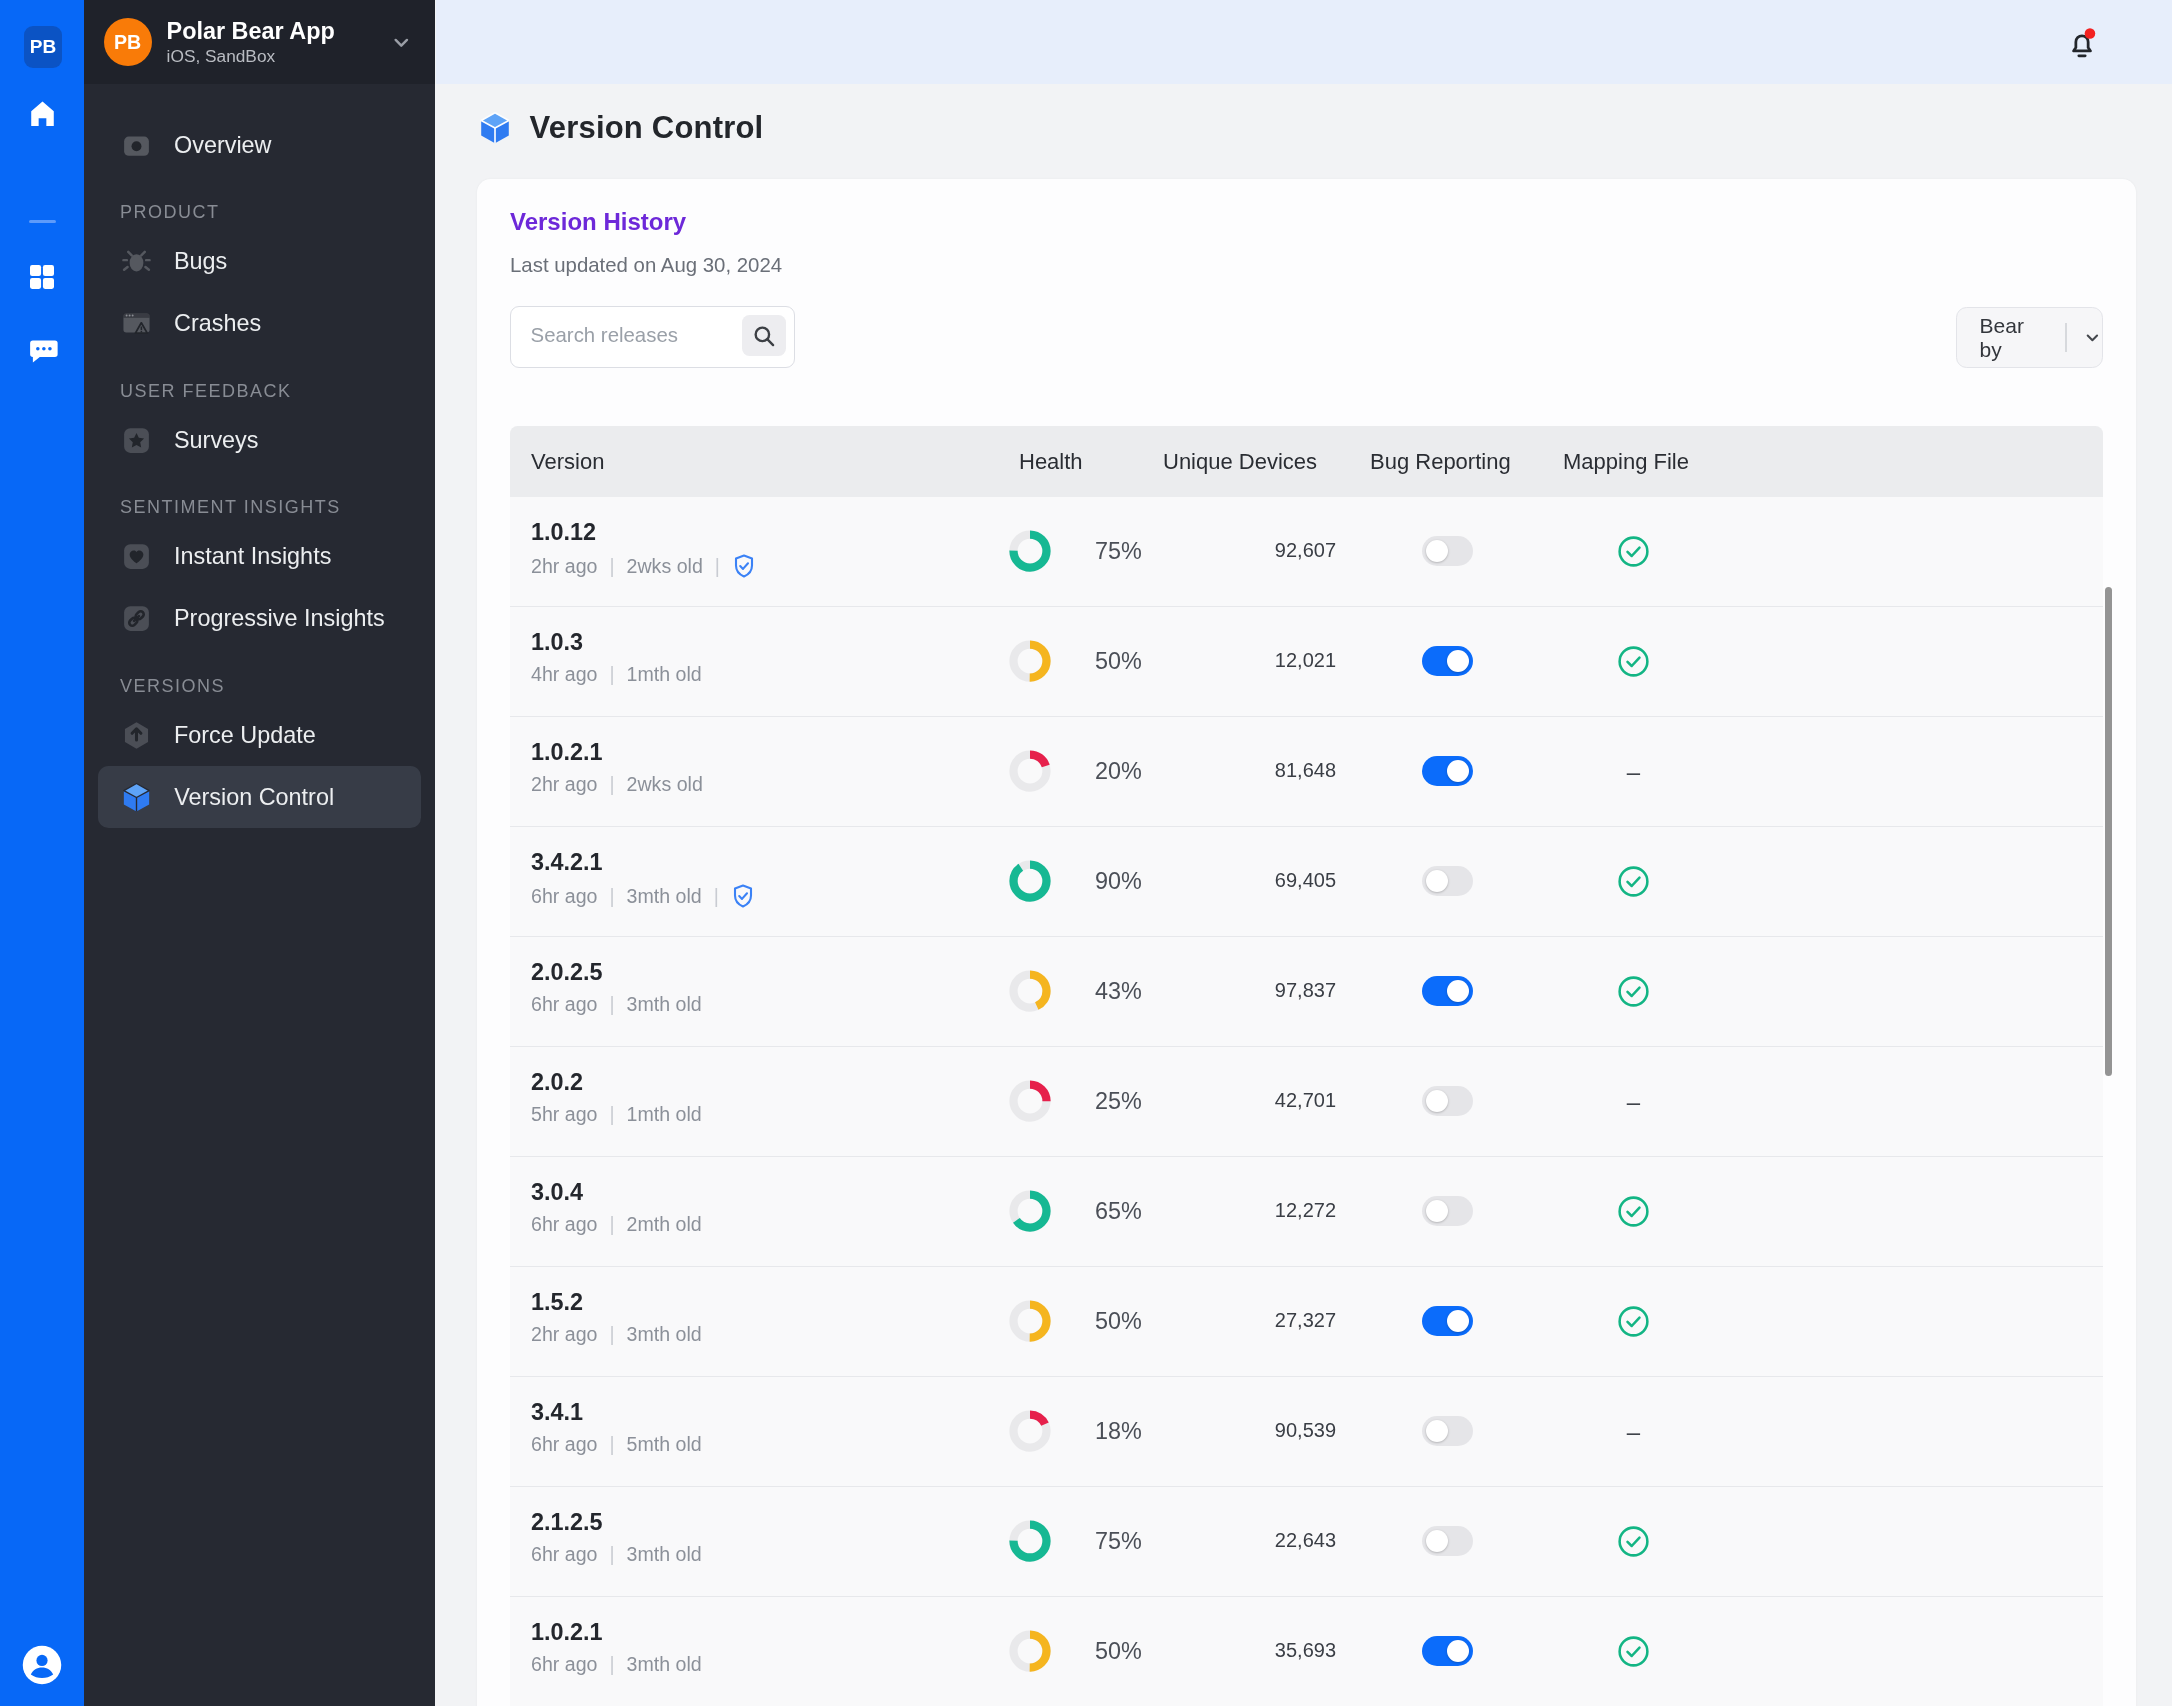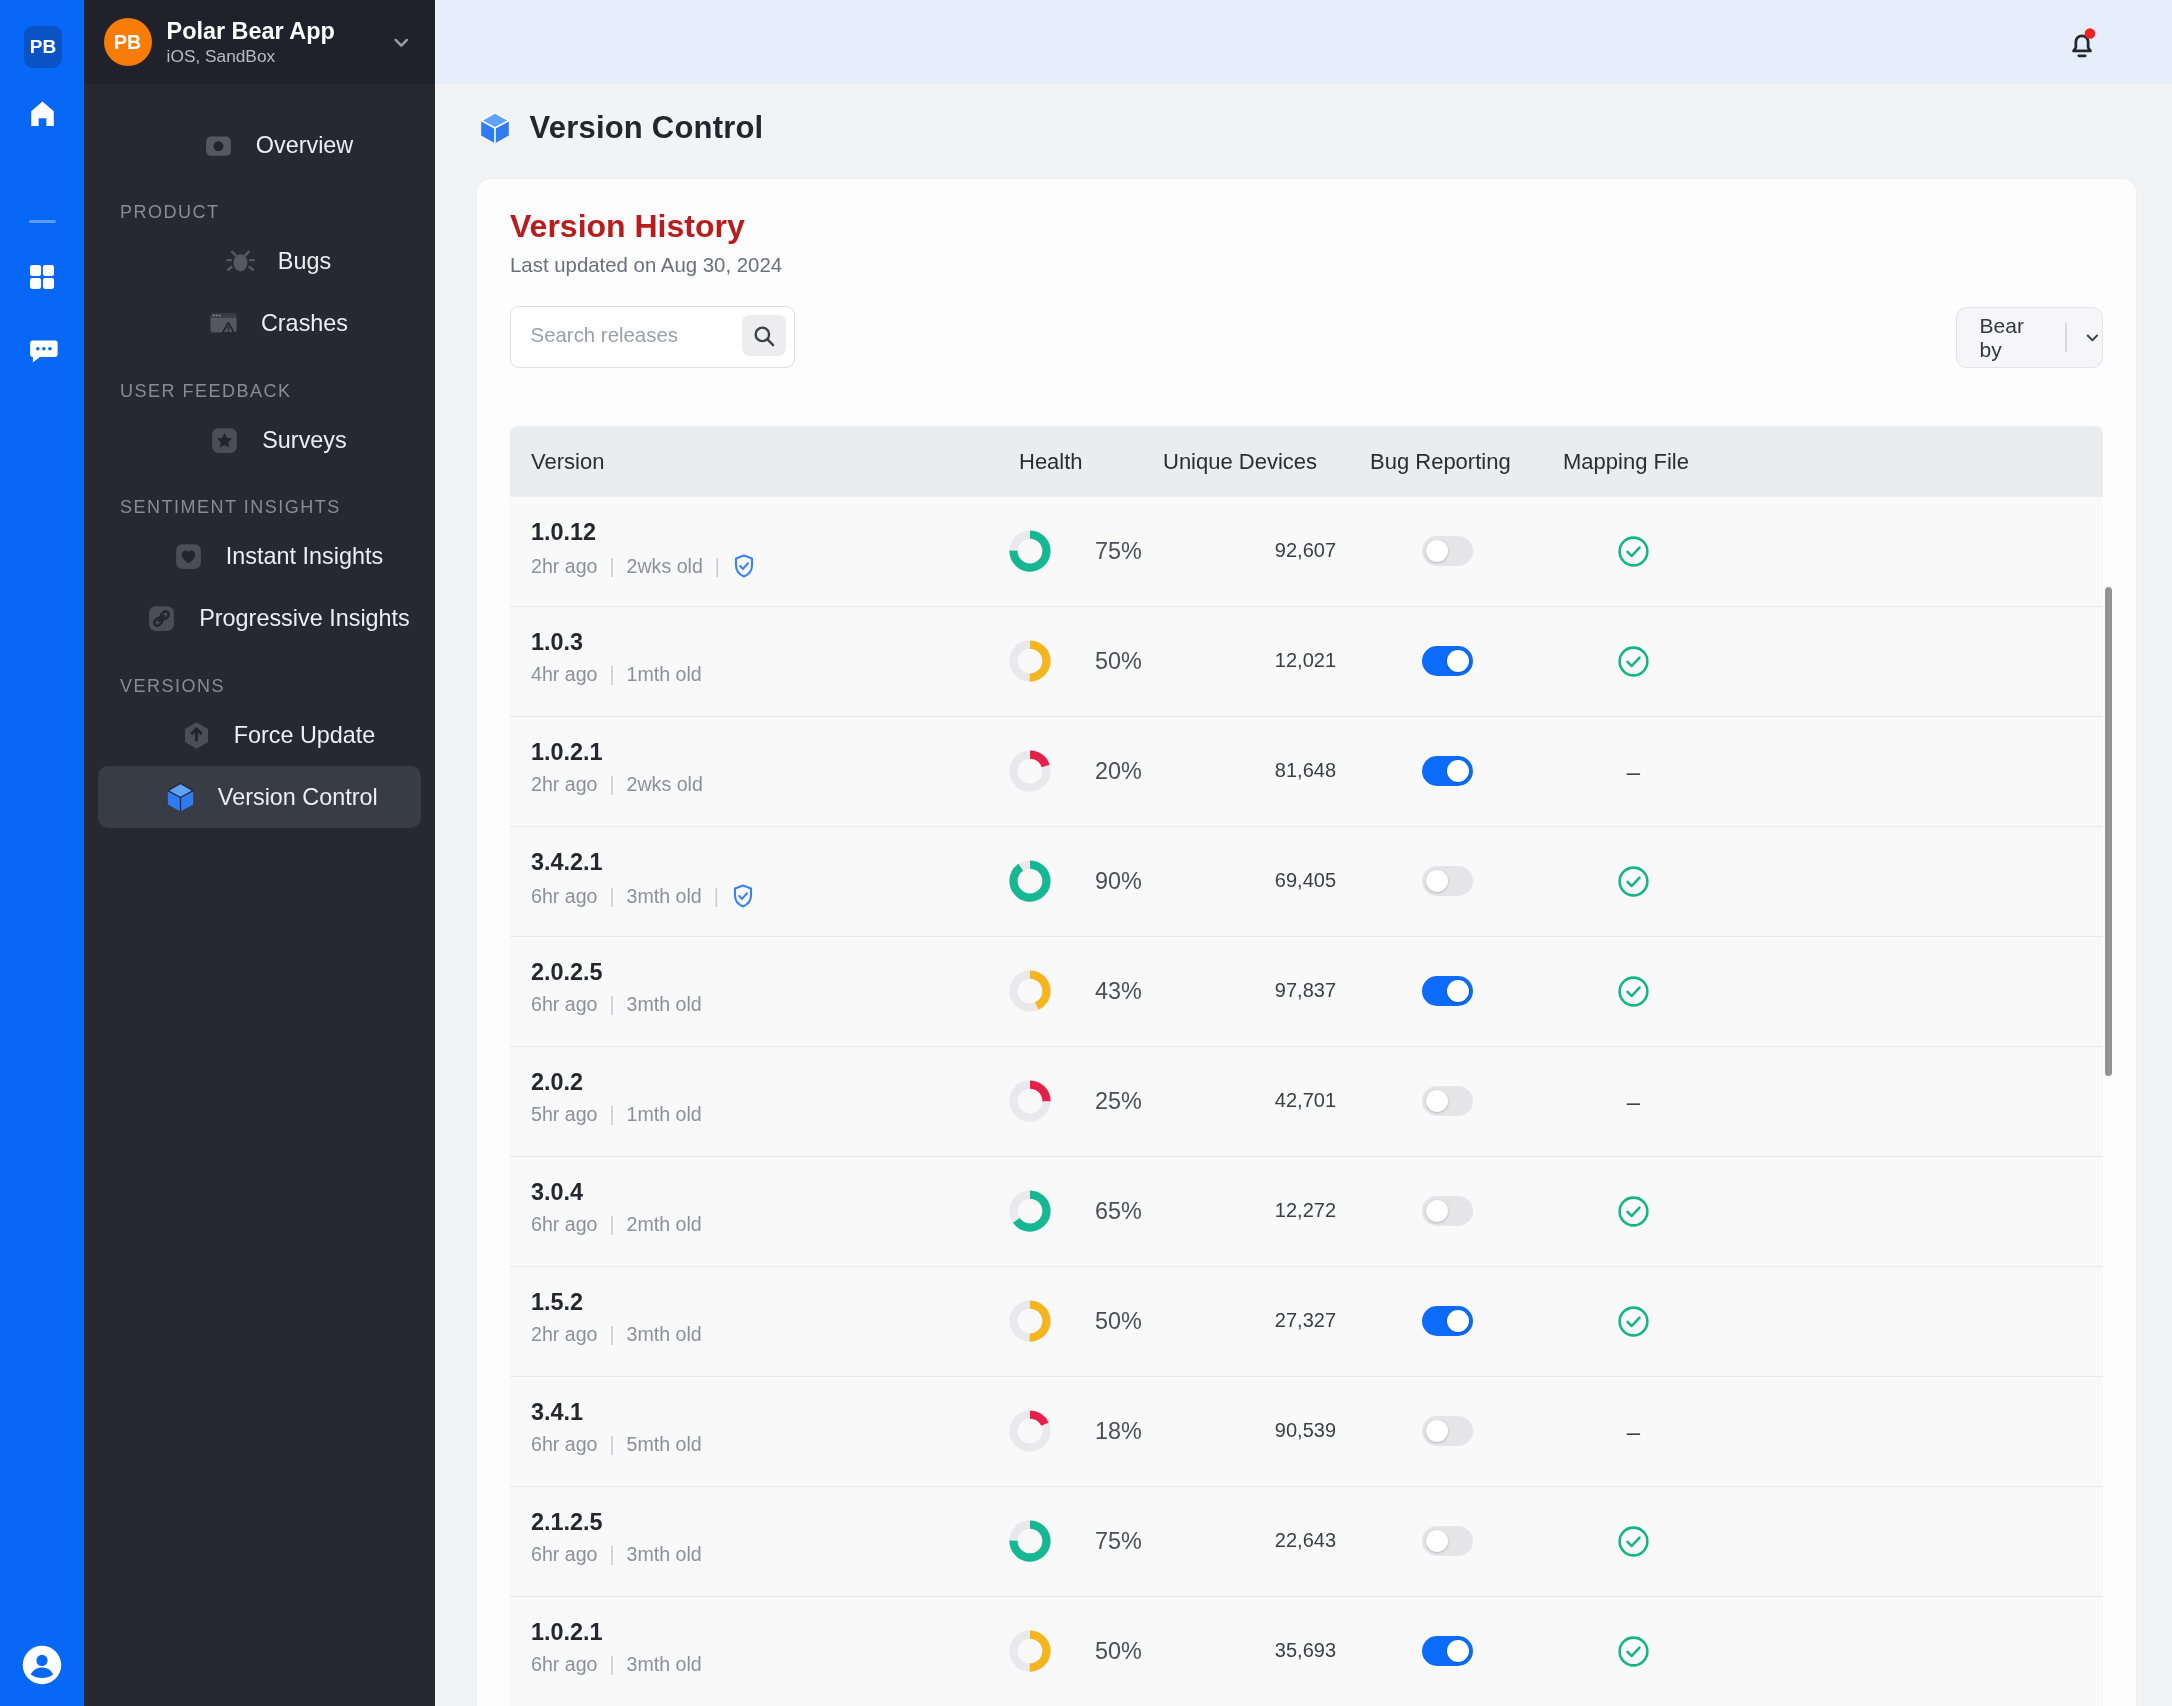--- a/index.html
+++ b/index.html
@@ -18,34 +18,34 @@
   .sidebar{position:absolute;left:84px;top:0;width:351px;height:1707px;background:#262932;z-index:4;}
   .app-switcher{position:absolute;left:0;top:0;width:351px;height:84px;background:#1f222a;display:flex;align-items:center;cursor:pointer;}
   .app-avatar{margin-left:19.6px;width:48px;height:48px;border-radius:50%;background:#f97b08;color:#fff;font-size:19.6px;font-weight:bold;
     display:flex;align-items:center;justify-content:center;flex:none;}
   .app-meta{margin-left:15px;flex:1;min-width:0;}
   .app-name{color:#ffffff;font-size:23.4px;font-weight:bold;line-height:29px;}
   .app-sub{color:#b9bcc2;font-size:17.3px;line-height:21px;}
   .app-chevron{margin-right:22.6px;flex:none;}
   .side-nav{position:absolute;left:0;top:84px;width:351px;padding-top:30px;}
   .side-section{margin:26px 0 7.5px 0;padding-left:36px;color:#888c94;font-size:18px;letter-spacing:1.5px;}
-  .side-item{height:62px;display:flex;align-items:center;padding-left:36px;cursor:pointer;color:#eceef0;font-size:23.4px;justify-content:center;}
+  .side-item{height:62px;display:flex;align-items:center;padding-left:36px;cursor:pointer;color:#eceef0;font-size:23.4px;}
   .side-item .s-icon{width:33px;height:33px;margin-right:21px;display:flex;align-items:center;justify-content:center;flex:none;}
   .side-item.active{margin:0 13.6px;padding-left:22.6px;border-radius:10.6px;background:#373c47;}
 
   
   .main{position:absolute;left:436px;top:0;width:1736px;height:1707px;}
   .topbar{position:absolute;left:0;top:0;width:1736px;height:84px;background:#e7eefb;}
   .bell-wrap{position:absolute;right:72px;top:24px;width:36px;height:39px;cursor:pointer;}
   .page-head{position:absolute;left:41px;top:110px;display:flex;align-items:center;gap:16.6px;}
   .page-title{font-size:31px;font-weight:bold;color:#23262b;letter-spacing:0.2px;}
 
   .card{position:absolute;left:41px;top:179px;width:1659px;height:1599px;background:#fdfdfe;border-radius:13.6px;
     box-shadow:0 0.8px 2.3px rgba(20,24,32,.05);}
-  .vh-title{position:absolute;left:33px;top:29px;font-size:32px;font-weight:bold;color:#b91c1c;}
+  .vh-title{position:absolute;left:33px;top:29px;font-size:24px;font-weight:bold;color:#6d28d9;}
   .vh-sub{position:absolute;left:33px;top:75px;font-size:20.4px;color:#6a6f78;}
 
   .search-box{position:absolute;left:33px;top:127px;width:283px;height:60px;background:#fff;border:1.5px solid #dcdee4;border-radius:9px;}
   .search-input{position:absolute;left:0;top:0;width:219px;height:57px;border:none;outline:none;background:transparent;
     padding:0 0 0 19.6px;font-size:20.4px;color:#404040;font-family:"Liberation Sans",sans-serif;}
   .search-input::placeholder{color:#9aa0a8;}
   .search-btn{position:absolute;right:8.3px;top:8.3px;width:44px;height:41px;border-radius:7.5px;background:#ededf0;border:none;cursor:pointer;
     display:flex;align-items:center;justify-content:center;}
   .sort-btn{position:absolute;right:33px;top:128px;width:145px;height:59px;background:#f6f6f8;border:1.5px solid #e3e4e9;border-radius:10.6px;
     display:flex;align-items:center;cursor:pointer;}

